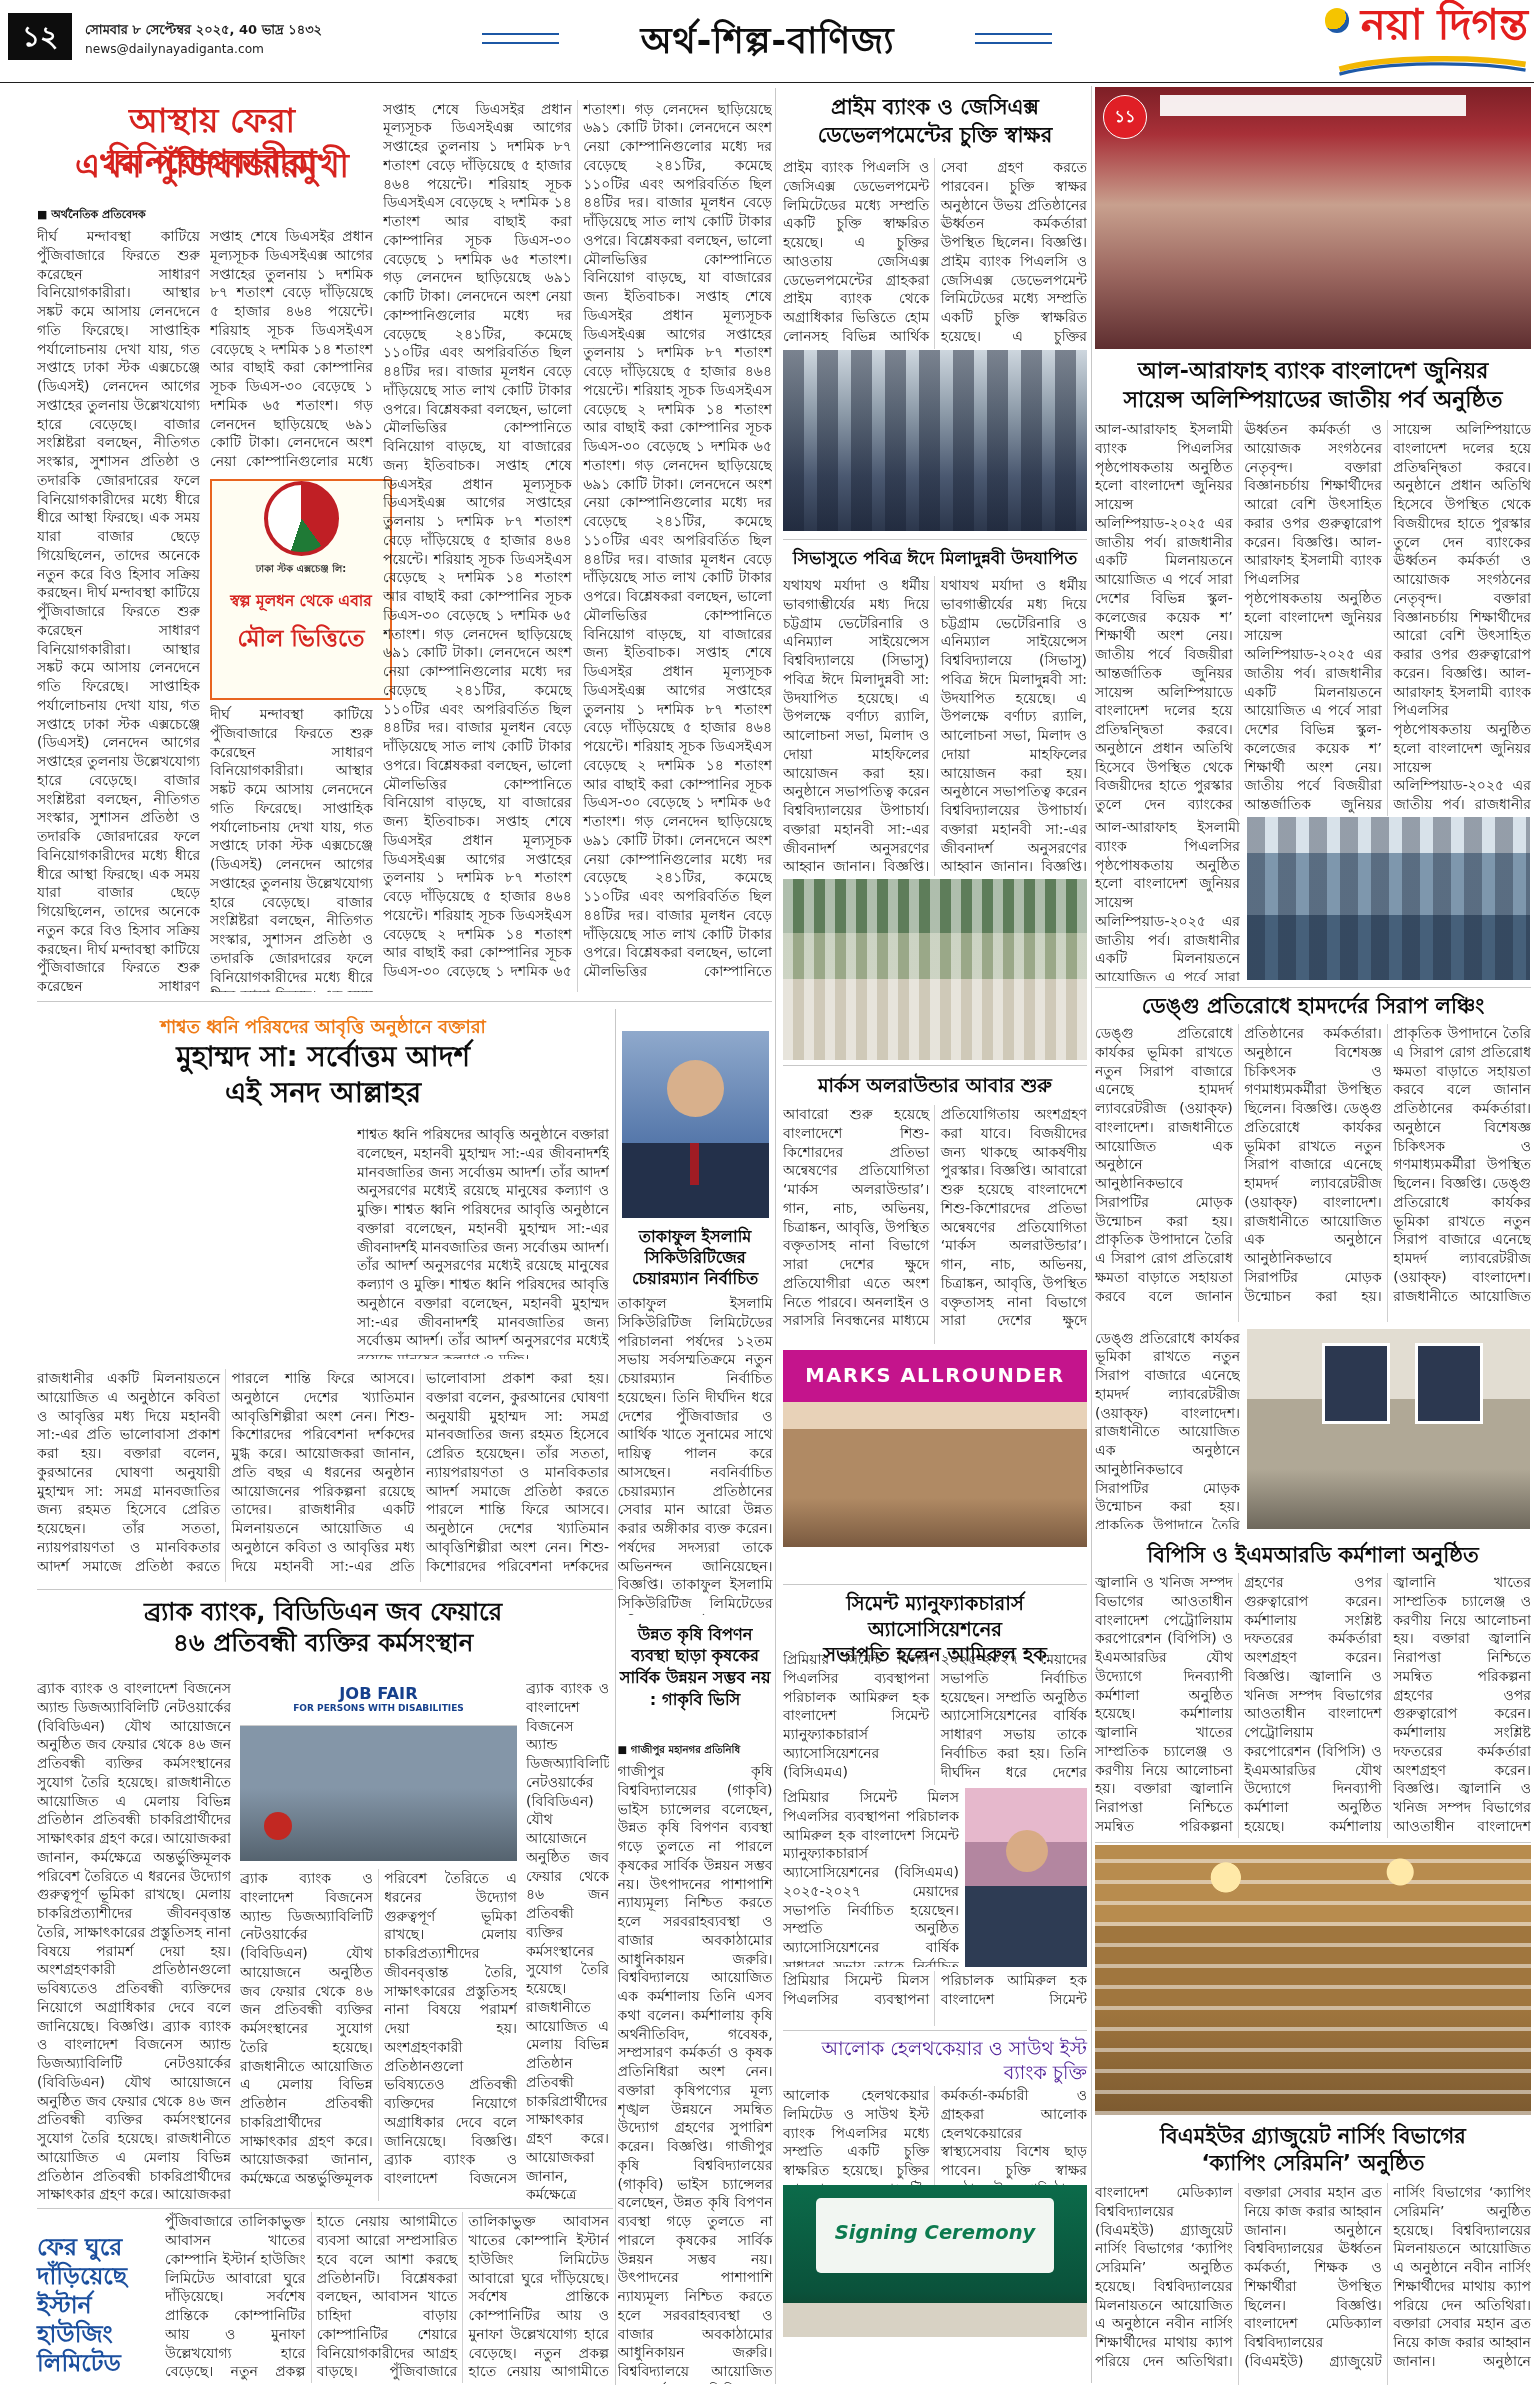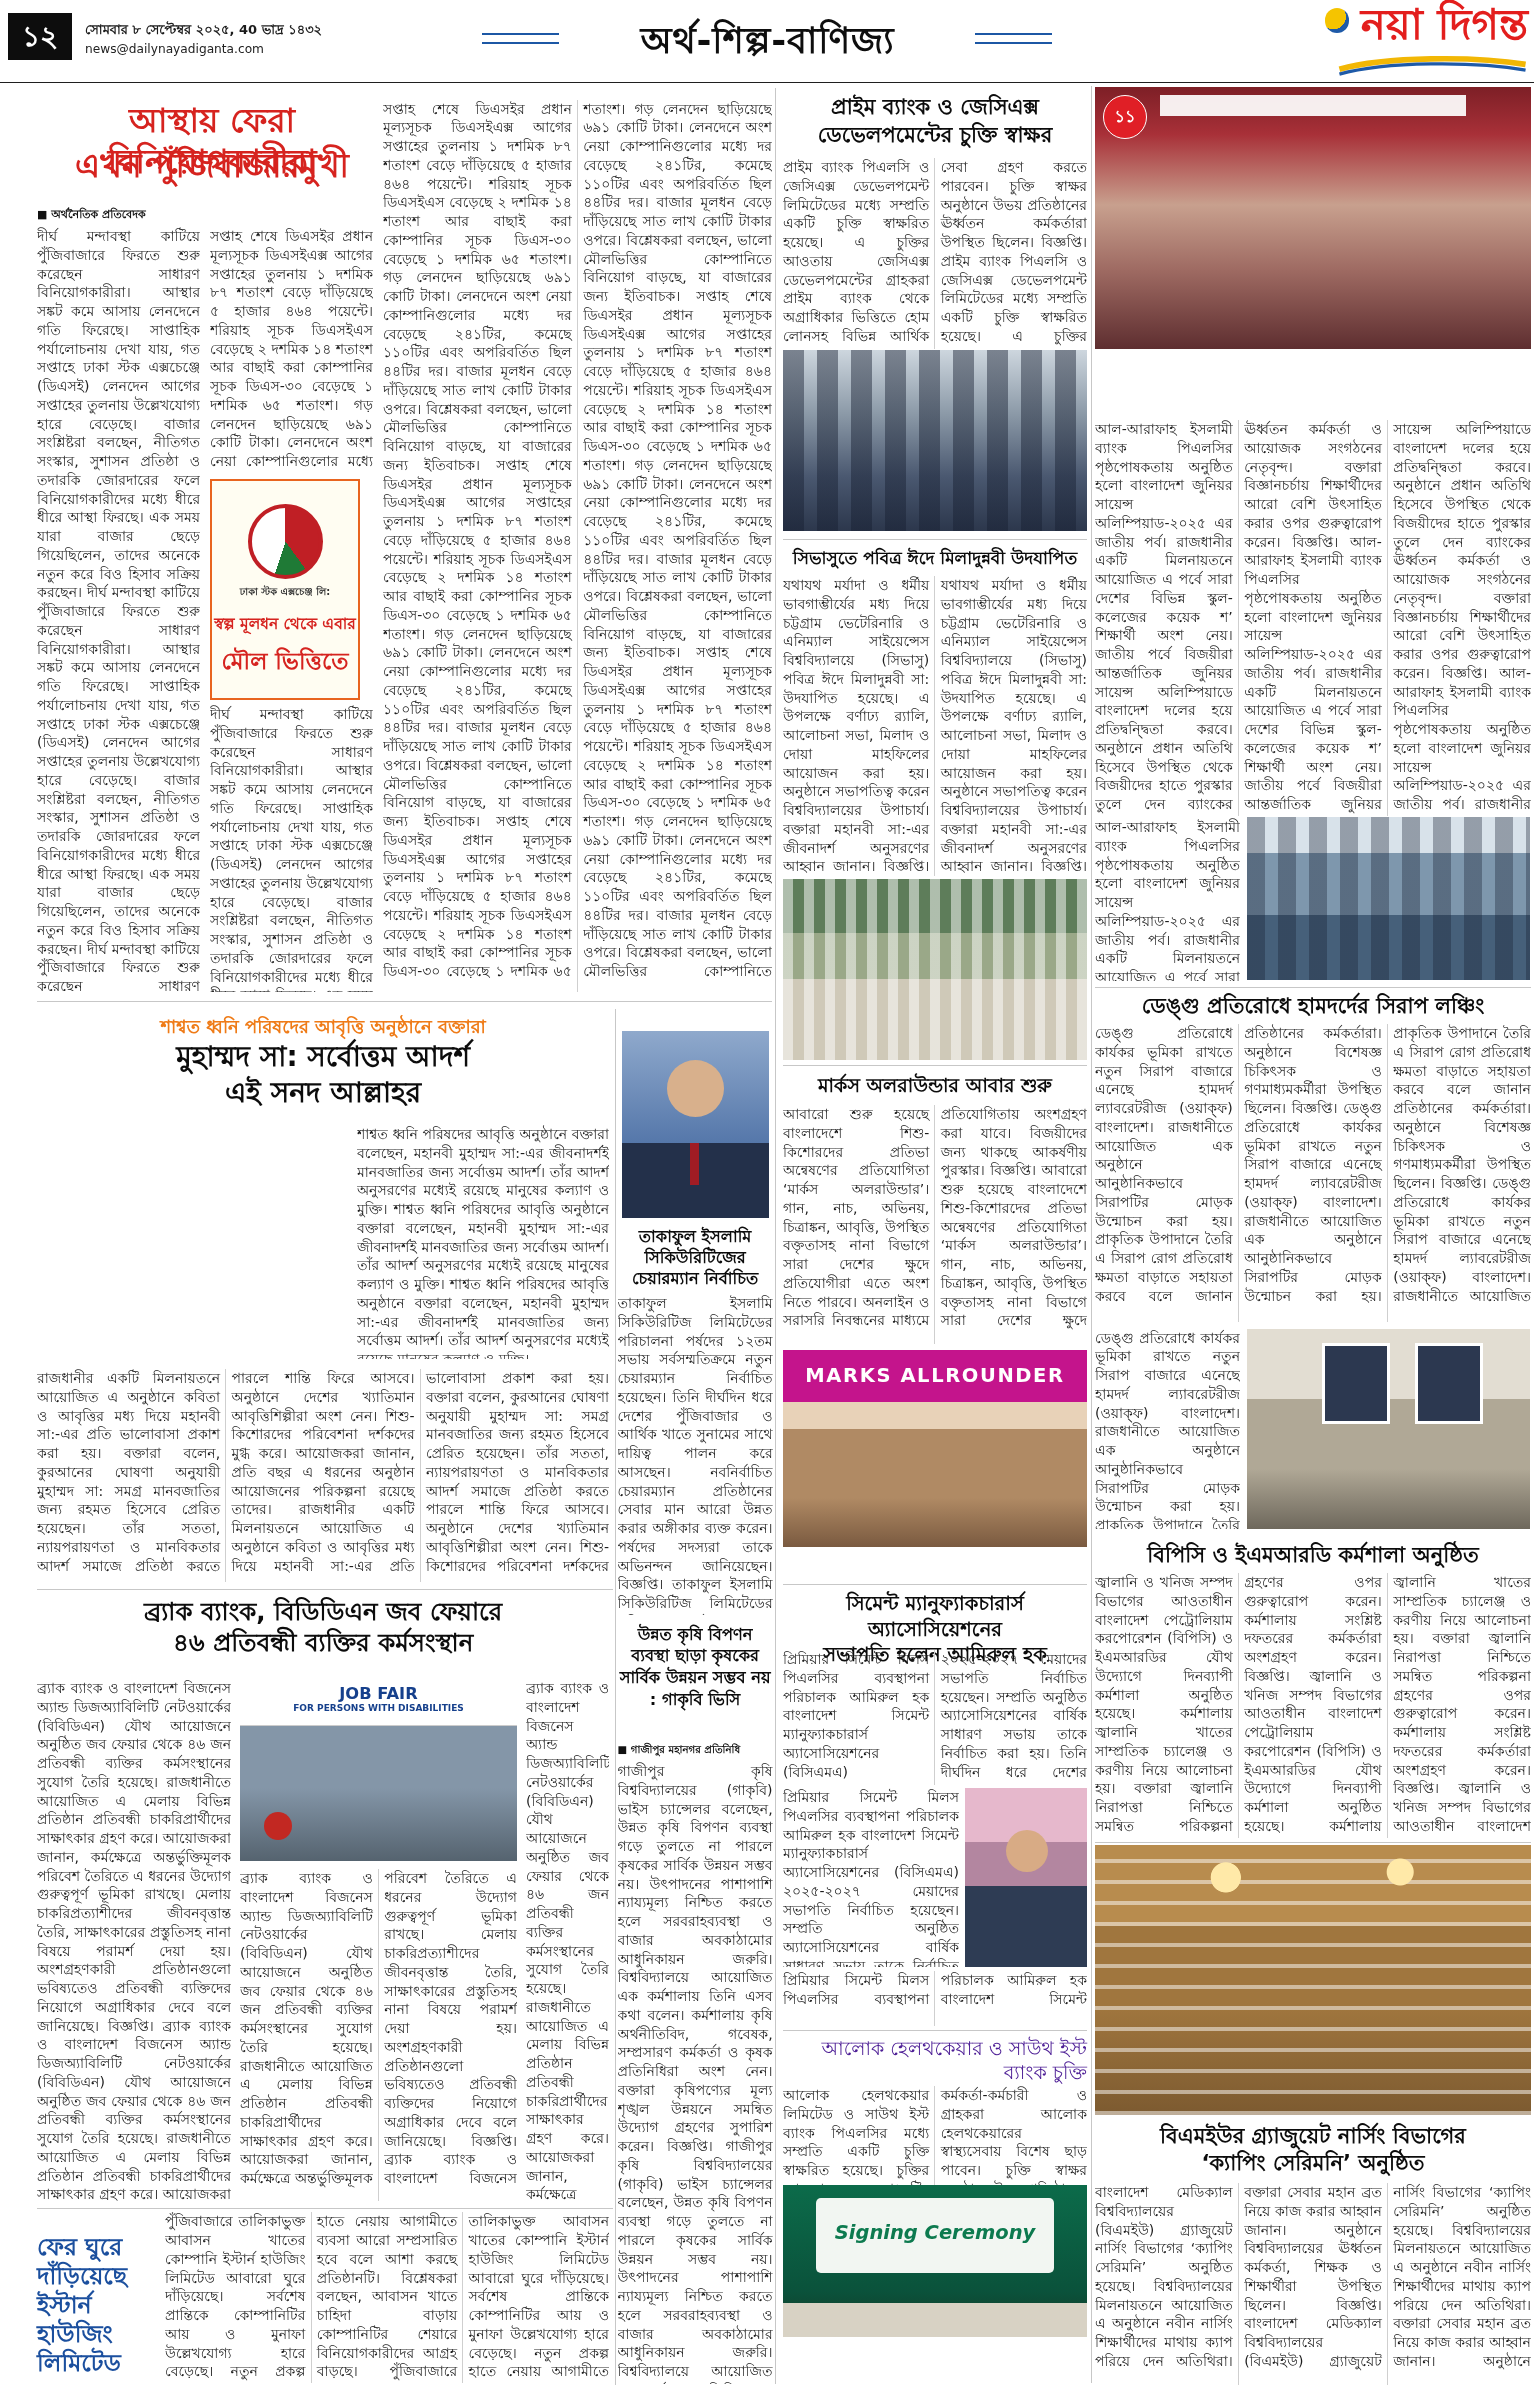--- a/index.html
+++ b/index.html
@@ -49,22 +49,22 @@
   
   #art-lead{left:33px;top:94px;width:739px;height:912px}
   #lead-h1,#lead-h2{position:absolute;left:4.1px;width:350px;text-align:center;color:#d6231f;
                     font-size:33px;font-weight:800;line-height:1.25}
   #lead-h1{top:5.7px}#lead-h2{top:51px}
   #lead-by{left:4.1px;top:112px;width:261px}
   #lead-col1{left:4.1px;top:133px;width:163px;height:764px}
   #lead-col2a{left:177px;top:133px;width:163px;height:244px}
   #lead-col2b{left:177px;top:611px;width:163px;height:287px}
   #lead-colR{left:350px;top:5.7px;width:389px;height:892px}
-  #dse-box{position:absolute;left:177px;top:385px;width:150px;height:221px;border:2.4px solid #e8641f;
-           background:#fffdf2;text-align:center;padding-top:23px}
+  #dse-box{position:absolute;left:177px;top:385px;width:182px;height:221px;border:2.4px solid #e8641f;
+           background:#fffdf2;text-align:center;padding-top:0}
   #dse-logo{width:75px;height:75px;margin:0 auto;border-radius:50%;border:4.9px solid #c01f25;
             background:conic-gradient(#c01f25 0 40%,#1f7a36 40% 55%,#fff 55% 100%)}
   #dse-logo-cap{font-size:9.8px;font-weight:bold;color:#333;margin-top:4.9px}
   #dse-l1{font-size:15.5px;font-weight:bold;color:#d6231f;margin-top:11.4px}
   #dse-l2{font-size:23px;font-weight:800;color:#d6231f;margin-top:4.9px}
 
   
   #art-shash{left:33px;top:1008px;width:580px;height:580px}
   #shash-kicker{position:absolute;left:4.1px;top:4.9px;width:572px;text-align:center;
                 color:#ef7b17;font-size:18px;font-weight:bold}
@@ -341,20 +341,24 @@
     </div>
     <div class="ovl" id="sign-table"></div>
   </div>
 </section>
 
 <section id="art-alarafah">
   <div class="photo" id="ph-alarafah">
     <div class="ovl" id="ala-banner"></div>
     <div class="ovl" id="ala-badge">১১</div>
   </div>
+  <div id="ala-h">
+    <span>আল-আরাফাহ ব্যাংক বাংলাদেশ জুনিয়র</span><br>
+    <span>সায়েন্স অলিম্পিয়াডের জাতীয় পর্ব অনুষ্ঠিত</span>
+  </div>
   <div class="body-text cols-3" id="ala-body">আল-আরাফাহ ইসলামী ব্যাংক পিএলসির পৃষ্ঠপোষকতায় অনুষ্ঠিত হলো বাংলাদেশ জুনিয়র সায়েন্স অলিম্পিয়াড-২০২৫ এর জাতীয় পর্ব। রাজধানীর একটি মিলনায়তনে আয়োজিত এ পর্বে সারা দেশের বিভিন্ন স্কুল-কলেজের কয়েক শ’ শিক্ষার্থী অংশ নেয়। জাতীয় পর্বে বিজয়ীরা আন্তর্জাতিক জুনিয়র সায়েন্স অলিম্পিয়াডে বাংলাদেশ দলের হয়ে প্রতিদ্বন্দ্বিতা করবে। অনুষ্ঠানে প্রধান অতিথি হিসেবে উপস্থিত থেকে বিজয়ীদের হাতে পুরস্কার তুলে দেন ব্যাংকের ঊর্ধ্বতন কর্মকর্তা ও আয়োজক সংগঠনের নেতৃবৃন্দ। বক্তারা বিজ্ঞানচর্চায় শিক্ষার্থীদের আরো বেশি উৎসাহিত করার ওপর গুরুত্বারোপ করেন। বিজ্ঞপ্তি। আল-আরাফাহ ইসলামী ব্যাংক পিএলসির পৃষ্ঠপোষকতায় অনুষ্ঠিত হলো বাংলাদেশ জুনিয়র সায়েন্স অলিম্পিয়াড-২০২৫ এর জাতীয় পর্ব। রাজধানীর একটি মিলনায়তনে আয়োজিত এ পর্বে সারা দেশের বিভিন্ন স্কুল-কলেজের কয়েক শ’ শিক্ষার্থী অংশ নেয়। জাতীয় পর্বে বিজয়ীরা আন্তর্জাতিক জুনিয়র সায়েন্স অলিম্পিয়াডে বাংলাদেশ দলের হয়ে প্রতিদ্বন্দ্বিতা করবে। অনুষ্ঠানে প্রধান অতিথি হিসেবে উপস্থিত থেকে বিজয়ীদের হাতে পুরস্কার তুলে দেন ব্যাংকের ঊর্ধ্বতন কর্মকর্তা ও আয়োজক সংগঠনের নেতৃবৃন্দ। বক্তারা বিজ্ঞানচর্চায় শিক্ষার্থীদের আরো বেশি উৎসাহিত করার ওপর গুরুত্বারোপ করেন। বিজ্ঞপ্তি। আল-আরাফাহ ইসলামী ব্যাংক পিএলসির পৃষ্ঠপোষকতায় অনুষ্ঠিত হলো বাংলাদেশ জুনিয়র সায়েন্স অলিম্পিয়াড-২০২৫ এর জাতীয় পর্ব। রাজধানীর একটি মিলনায়তনে আয়োজিত এ পর্বে সারা দেশের বিভিন্ন স্কুল-কলেজের কয়েক শ’ শিক্ষার্থী অংশ নেয়। জাতীয় পর্বে বিজয়ীরা আন্তর্জাতিক জুনিয়র সায়েন্স অলিম্পিয়াডে বাংলাদেশ দলের হয়ে প্রতিদ্বন্দ্বিতা করবে। অনুষ্ঠানে প্রধান অতিথি হিসেবে উপস্থিত থেকে বিজয়ীদের হাতে পুরস্কার তুলে দেন ব্যাংকের ঊর্ধ্বতন কর্মকর্তা ও আয়োজক সংগঠনের নেতৃবৃন্দ। বক্তারা বিজ্ঞানচর্চায় শিক্ষার্থীদের আরো বেশি উৎসাহিত করার ওপর গুরুত্বারোপ করেন। বিজ্ঞপ্তি। আল-আরাফাহ ইসলামী ব্যাংক পিএলসির পৃষ্ঠপোষকতায় অনুষ্ঠিত হলো বাংলাদেশ জুনিয়র সায়েন্স অলিম্পিয়াড-২০২৫ এর জাতীয় পর্ব। রাজধানীর একটি মিলনায়তনে আয়োজিত এ পর্বে সারা দেশের বিভিন্ন স্কুল-কলেজের কয়েক শ’ শিক্ষার্থী অংশ নেয়। জাতীয় পর্বে বিজয়ীরা আন্তর্জাতিক জুনিয়র সায়েন্স অলিম্পিয়াডে বাংলাদেশ দলের হয়ে প্রতিদ্বন্দ্বিতা করবে। অনুষ্ঠানে প্রধান অতিথি হিসেবে উপস্থিত থেকে বিজয়ীদের হাতে পুরস্কার তুলে দেন ব্যাংকের ঊর্ধ্বতন কর্মকর্তা ও আয়োজক সংগঠনের নেতৃবৃন্দ। বক্তারা বিজ্ঞানচর্চায় শিক্ষার্থীদের আরো বেশি উৎসাহিত করার ওপর গুরুত্বারোপ করেন। বিজ্ঞপ্তি। আল-আরাফাহ ইসলামী ব্যাংক পিএলসির পৃষ্ঠপোষকতায় অনুষ্ঠিত হলো বাংলাদেশ জুনিয়র সায়েন্স অলিম্পিয়াড-২০২৫ এর জাতীয় পর্ব। রাজধানীর একটি মিলনায়তনে আয়োজিত এ পর্বে সারা দেশের বিভিন্ন স্কুল-কলেজের কয়েক শ’ শিক্ষার্থী অংশ নেয়। জাতীয় পর্বে বিজয়ীরা আন্তর্জাতিক জুনিয়র সায়েন্স অলিম্পিয়াডে বাংলাদেশ দলের হয়ে প্রতিদ্বন্দ্বিতা করবে। অনুষ্ঠানে প্রধান অতিথি হিসেবে উপস্থিত থেকে বিজয়ীদের হাতে পুরস্কার তুলে দেন ব্যাংকের ঊর্ধ্বতন কর্মকর্তা ও আয়োজক সংগঠনের নেতৃবৃন্দ। বক্তারা বিজ্ঞানচর্চায় শিক্ষার্থীদের আরো বেশি উৎসাহিত করার ওপর গুরুত্বারোপ করেন। বিজ্ঞপ্তি।</div>
   <div class="body-text" id="ala-strip">আল-আরাফাহ ইসলামী ব্যাংক পিএলসির পৃষ্ঠপোষকতায় অনুষ্ঠিত হলো বাংলাদেশ জুনিয়র সায়েন্স অলিম্পিয়াড-২০২৫ এর জাতীয় পর্ব। রাজধানীর একটি মিলনায়তনে আয়োজিত এ পর্বে সারা দেশের বিভিন্ন স্কুল-কলেজের কয়েক শ’ শিক্ষার্থী অংশ নেয়। জাতীয় পর্বে বিজয়ীরা আন্তর্জাতিক জুনিয়র সায়েন্স অলিম্পিয়াডে বাংলাদেশ দলের হয়ে প্রতিদ্বন্দ্বিতা করবে। অনুষ্ঠানে প্রধান অতিথি হিসেবে উপস্থিত থেকে বিজয়ীদের হাতে পুরস্কার তুলে দেন ব্যাংকের ঊর্ধ্বতন কর্মকর্তা ও আয়োজক সংগঠনের নেতৃবৃন্দ। বক্তারা বিজ্ঞানচর্চায় শিক্ষার্থীদের আরো বেশি উৎসাহিত করার ওপর গুরুত্বারোপ করেন। বিজ্ঞপ্তি।</div>
 </section>
 
 <section id="art-dengue">
   <div class="photo" id="ph-dengue"></div>
   <div id="dengue-h">ডেঙ্গু প্রতিরোধে হামদর্দের সিরাপ লঞ্চিং</div>
   <div class="body-text cols-3" id="dengue-body">ডেঙ্গু প্রতিরোধে কার্যকর ভূমিকা রাখতে নতুন সিরাপ বাজারে এনেছে হামদর্দ ল্যাবরেটরীজ (ওয়াক্‌ফ) বাংলাদেশ। রাজধানীতে আয়োজিত এক অনুষ্ঠানে আনুষ্ঠানিকভাবে সিরাপটির মোড়ক উন্মোচন করা হয়। প্রাকৃতিক উপাদানে তৈরি এ সিরাপ রোগ প্রতিরোধ ক্ষমতা বাড়াতে সহায়তা করবে বলে জানান প্রতিষ্ঠানের কর্মকর্তারা। অনুষ্ঠানে বিশেষজ্ঞ চিকিৎসক ও গণমাধ্যমকর্মীরা উপস্থিত ছিলেন। বিজ্ঞপ্তি। ডেঙ্গু প্রতিরোধে কার্যকর ভূমিকা রাখতে নতুন সিরাপ বাজারে এনেছে হামদর্দ ল্যাবরেটরীজ (ওয়াক্‌ফ) বাংলাদেশ। রাজধানীতে আয়োজিত এক অনুষ্ঠানে আনুষ্ঠানিকভাবে সিরাপটির মোড়ক উন্মোচন করা হয়। প্রাকৃতিক উপাদানে তৈরি এ সিরাপ রোগ প্রতিরোধ ক্ষমতা বাড়াতে সহায়তা করবে বলে জানান প্রতিষ্ঠানের কর্মকর্তারা। অনুষ্ঠানে বিশেষজ্ঞ চিকিৎসক ও গণমাধ্যমকর্মীরা উপস্থিত ছিলেন। বিজ্ঞপ্তি। ডেঙ্গু প্রতিরোধে কার্যকর ভূমিকা রাখতে নতুন সিরাপ বাজারে এনেছে হামদর্দ ল্যাবরেটরীজ (ওয়াক্‌ফ) বাংলাদেশ। রাজধানীতে আয়োজিত এক অনুষ্ঠানে আনুষ্ঠানিকভাবে সিরাপটির মোড়ক উন্মোচন করা হয়। প্রাকৃতিক উপাদানে তৈরি এ সিরাপ রোগ প্রতিরোধ ক্ষমতা বাড়াতে সহায়তা করবে বলে জানান প্রতিষ্ঠানের কর্মকর্তারা। অনুষ্ঠানে বিশেষজ্ঞ চিকিৎসক ও গণমাধ্যমকর্মীরা উপস্থিত ছিলেন। বিজ্ঞপ্তি। ডেঙ্গু প্রতিরোধে কার্যকর ভূমিকা রাখতে নতুন সিরাপ বাজারে এনেছে হামদর্দ ল্যাবরেটরীজ (ওয়াক্‌ফ) বাংলাদেশ। রাজধানীতে আয়োজিত এক অনুষ্ঠানে আনুষ্ঠানিকভাবে সিরাপটির মোড়ক উন্মোচন করা হয়। প্রাকৃতিক উপাদানে তৈরি এ সিরাপ রোগ প্রতিরোধ ক্ষমতা বাড়াতে সহায়তা করবে বলে জানান প্রতিষ্ঠানের কর্মকর্তারা। অনুষ্ঠানে বিশেষজ্ঞ চিকিৎসক ও গণমাধ্যমকর্মীরা উপস্থিত ছিলেন। বিজ্ঞপ্তি। ডেঙ্গু প্রতিরোধে কার্যকর ভূমিকা রাখতে নতুন সিরাপ বাজারে এনেছে হামদর্দ ল্যাবরেটরীজ (ওয়াক্‌ফ) বাংলাদেশ। রাজধানীতে আয়োজিত এক অনুষ্ঠানে আনুষ্ঠানিকভাবে সিরাপটির মোড়ক উন্মোচন করা হয়। প্রাকৃতিক উপাদানে তৈরি এ সিরাপ রোগ প্রতিরোধ ক্ষমতা বাড়াতে সহায়তা করবে বলে জানান প্রতিষ্ঠানের কর্মকর্তারা। অনুষ্ঠানে বিশেষজ্ঞ চিকিৎসক ও গণমাধ্যমকর্মীরা উপস্থিত ছিলেন। বিজ্ঞপ্তি।</div>
 </section>
 

